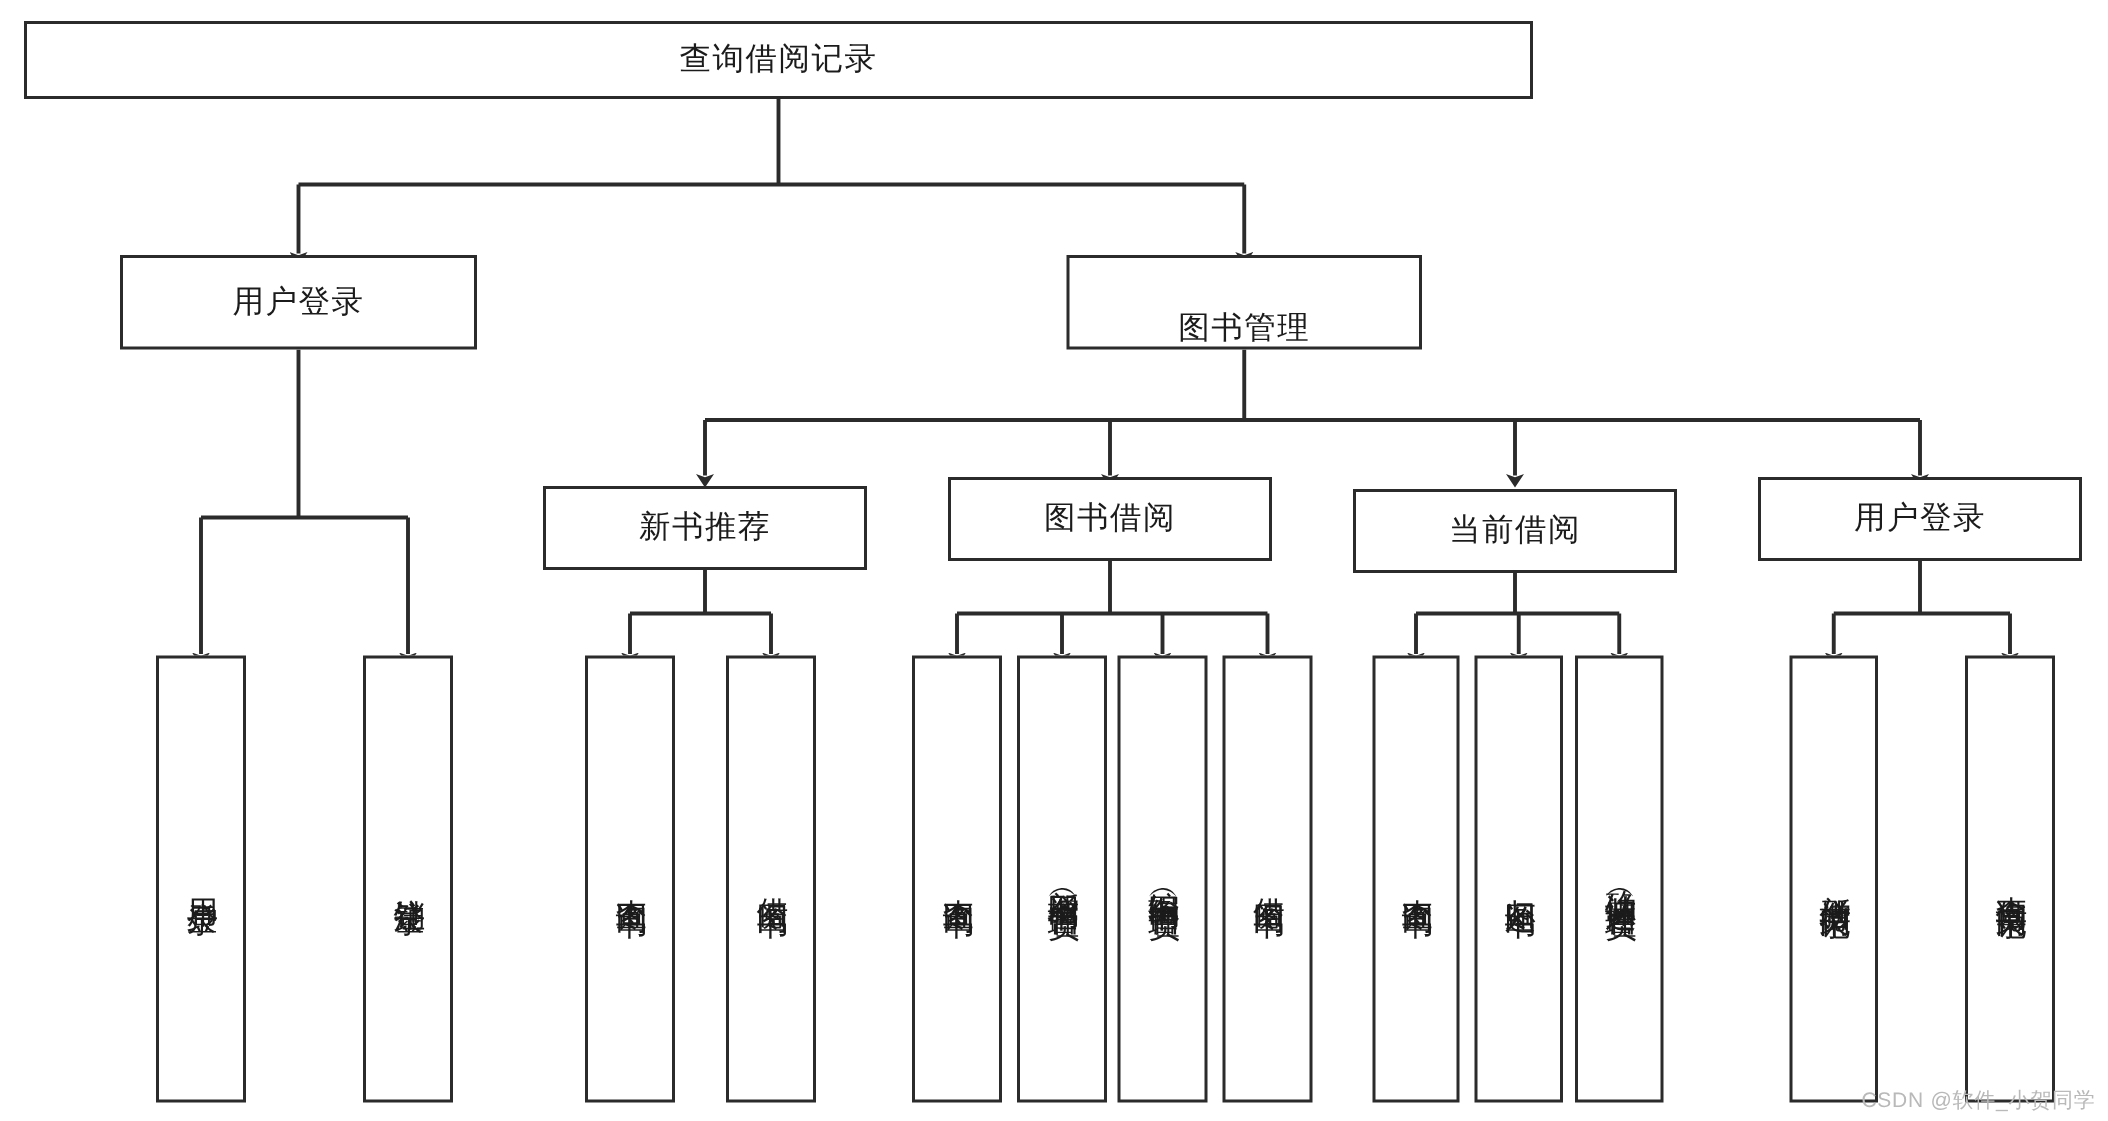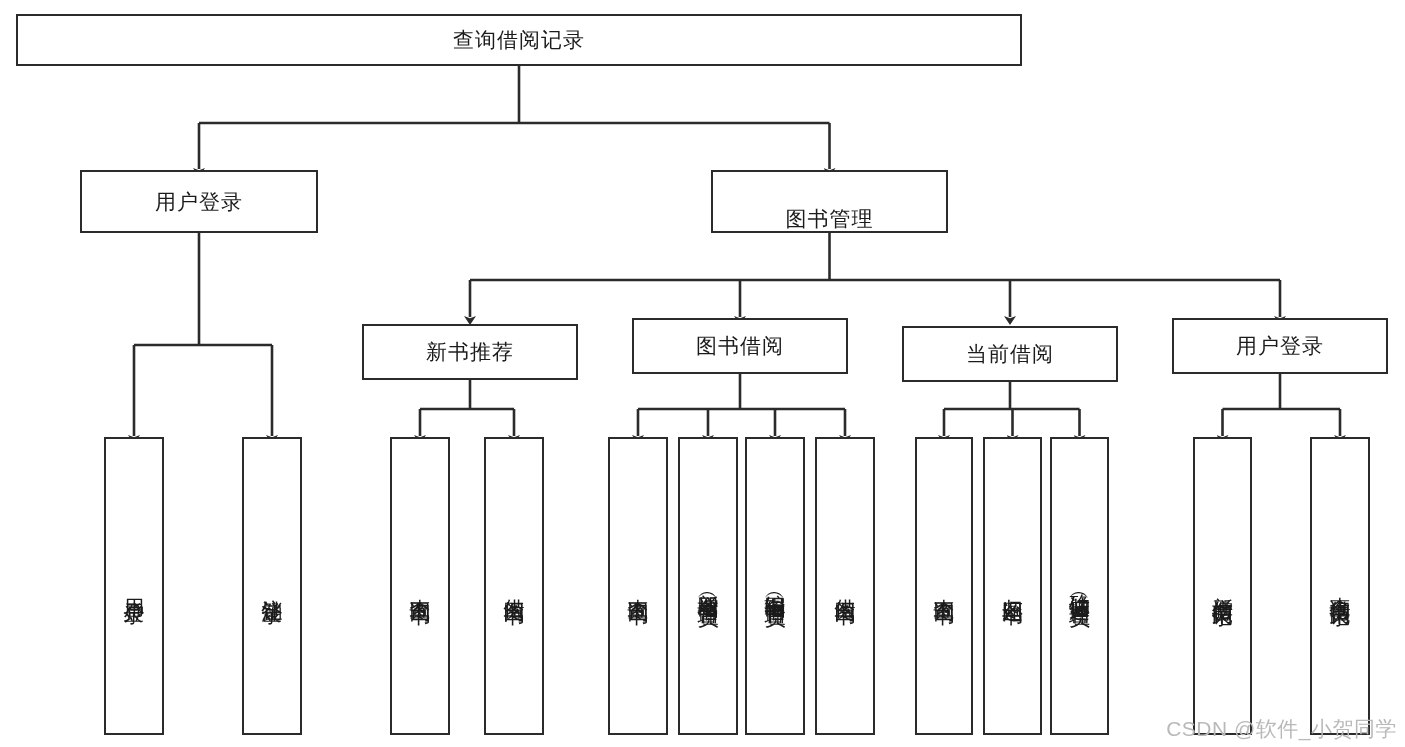--- a/index.html
+++ b/index.html
@@ -57,21 +57,21 @@
   }
   .node.vertical .label {
     writing-mode: vertical-rl;
     text-orientation: upright;
     white-space: nowrap;
   }
   #watermark {
     position: absolute;
     right: 8px;
     bottom: 4px;
-    font-size: 21px;
+    font-size: 14px;
     color: #b9b9b9;
     letter-spacing: 0.5px;
     white-space: nowrap;
     user-select: none;
   }
 </style>
 </head>
 <body>
 
 <div id="canvas">

